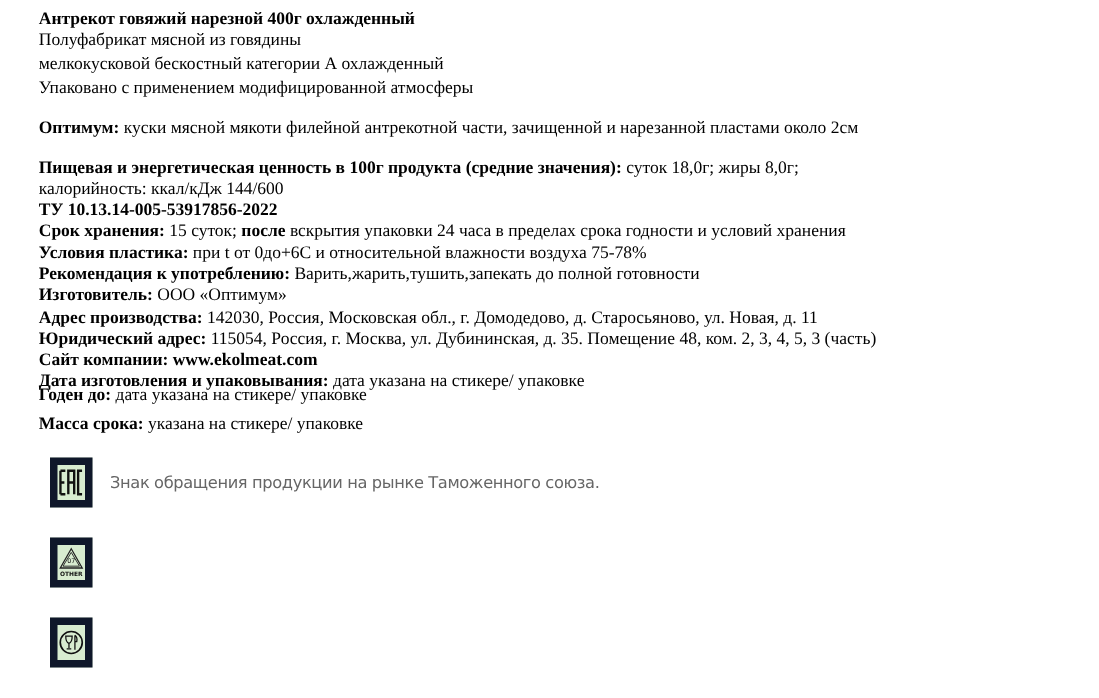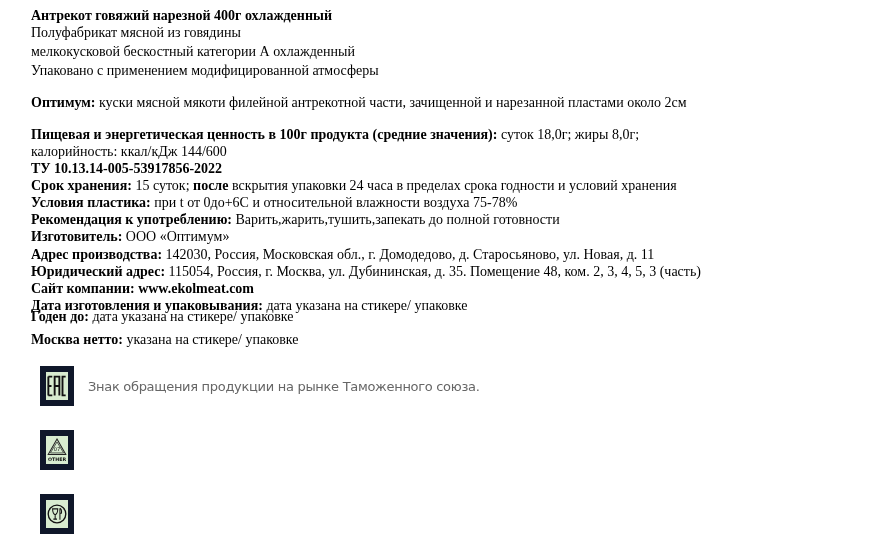--- a/index.html
+++ b/index.html
@@ -27,21 +27,21 @@
 <div class="line" style="top:160px"><b>ТУ 10.13.14-005-53917856-2022</b></div>
 <div class="line" style="top:177px"><b>Срок хранения:</b><span> 15 суток; </span><b>после</b><span> вскрытия упаковки 24 часа в пределах срока годности и условий хранения</span></div>
 <div class="line" style="top:194px"><b>Условия пластика:</b><span> при t от 0до+6С и относительной влажности воздуха 75-78%</span></div>
 <div class="line" style="top:211px"><b>Рекомендация к употреблению:</b><span> Варить,жарить,тушить,запекать до полной готовности</span></div>
 <div class="line" style="top:228px"><b>Изготовитель:</b><span> ООО «Оптимум»</span></div>
 <div class="line" style="top:246px"><b>Адрес производства:</b><span> 142030, Россия, Московская обл., г. Домодедово, д. Старосьяново, ул. Новая, д. 11</span></div>
 <div class="line" style="top:263px"><b>Юридический адрес:</b><span> 115054, Россия, г. Москва, ул. Дубининская, д. 35. Помещение 48, ком. 2, 3, 4, 5, 3 (часть)</span></div>
 <div class="line" style="top:280px"><b>Сайт компании:</b><b> www.ekolmeat.com</b></div>
 <div class="line" style="top:297px"><b>Дата изготовления и упаковывания:</b><span> дата указана на стикере/ упаковке</span></div>
 <div class="line" style="top:308px"><b>Годен до:</b><span> дата указана на стикере/ упаковке</span></div>
-<div class="line" style="top:331px"><b>Москва нетто:</b><span> указана на стикере/ упаковке</span></div>
+<div class="line" style="top:331px"><b>Масса срока:</b><span> указана на стикере/ упаковке</span></div>
 
 <div class="sign" style="top:366px">
   <div class="badge">
     <svg width="28" height="32" viewBox="0 0 28 32">
       <g fill="none" stroke="#111" stroke-width="2.4">
         <path d="M3 4 V28 M3 4 H8 M3 16 H7 M3 28 H8"></path>
         <path d="M11 28 V4 H17 V28 M11 16 H17"></path>
         <path d="M25 4 H21 V28 H25"></path>
       </g>
     </svg>

